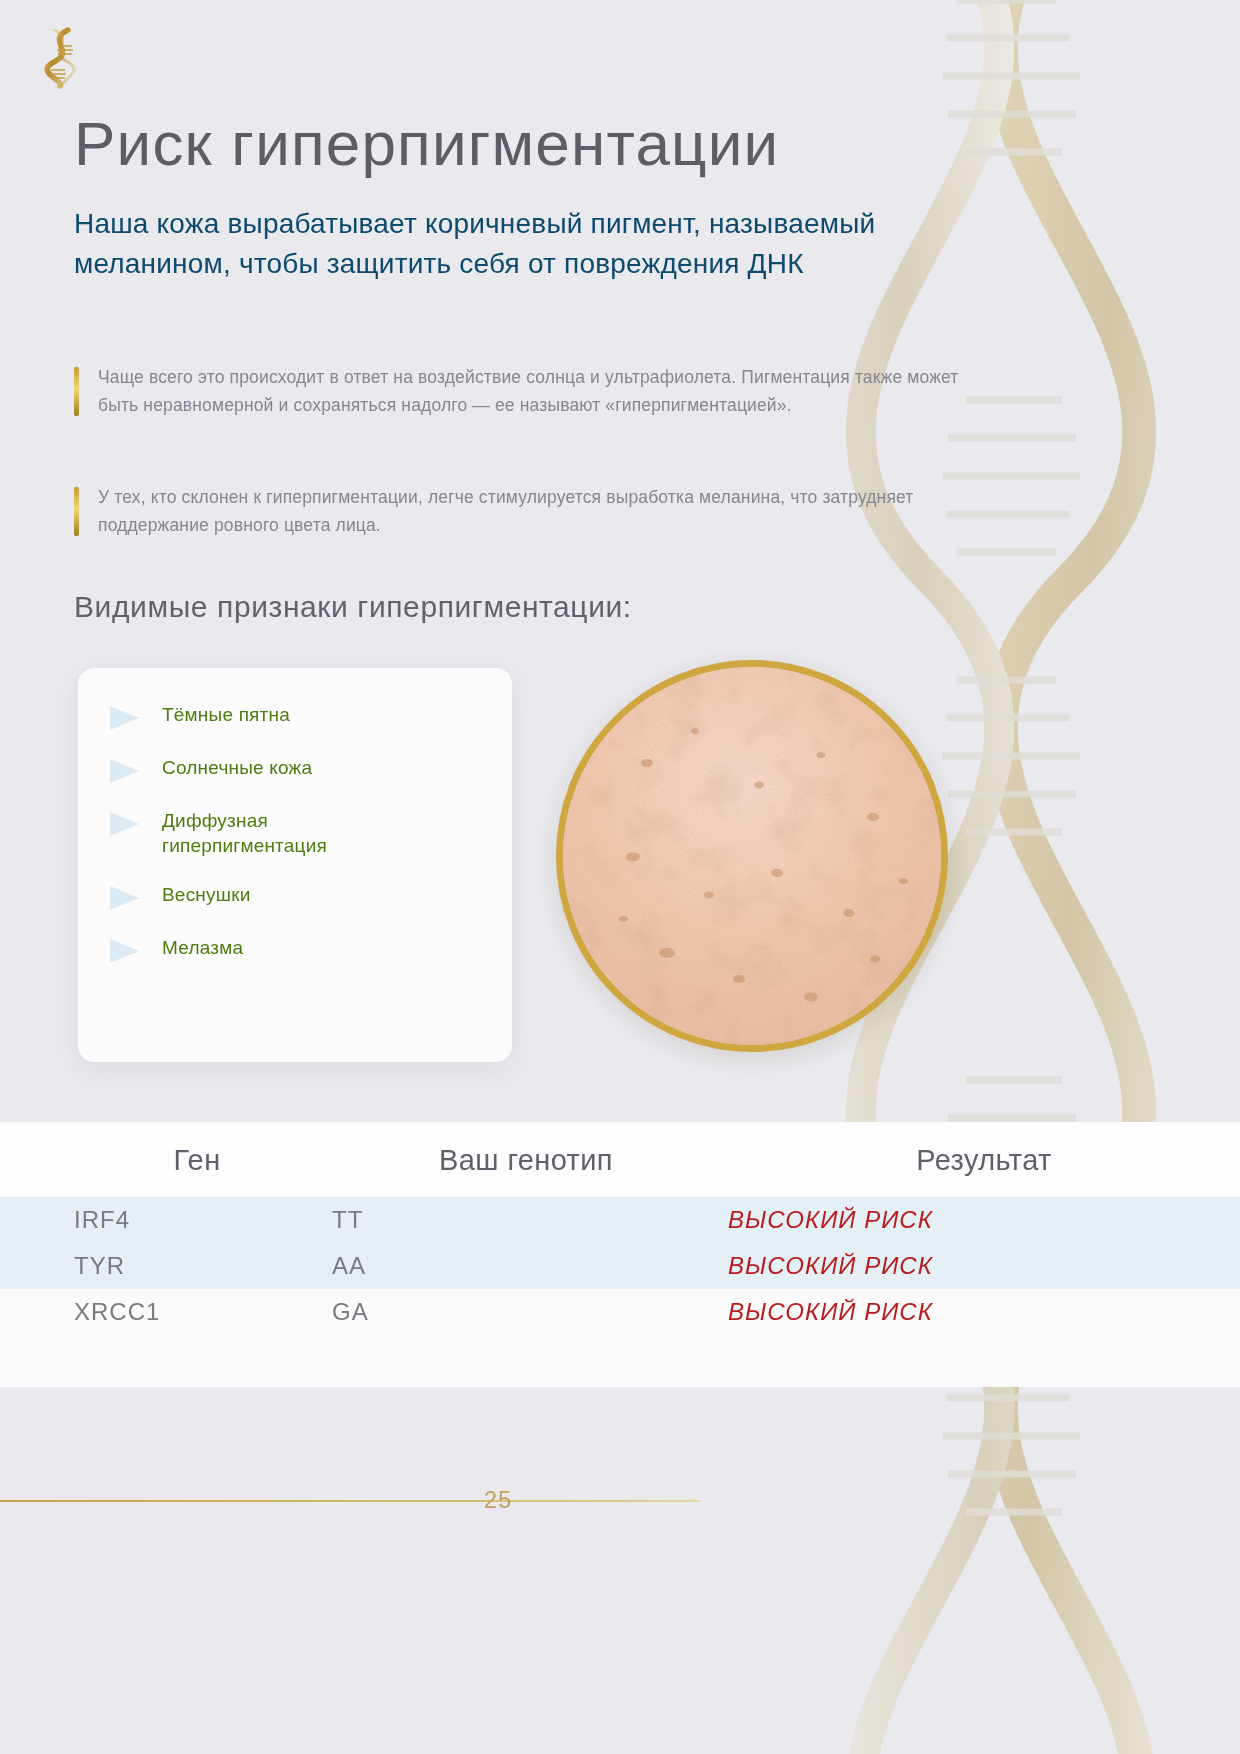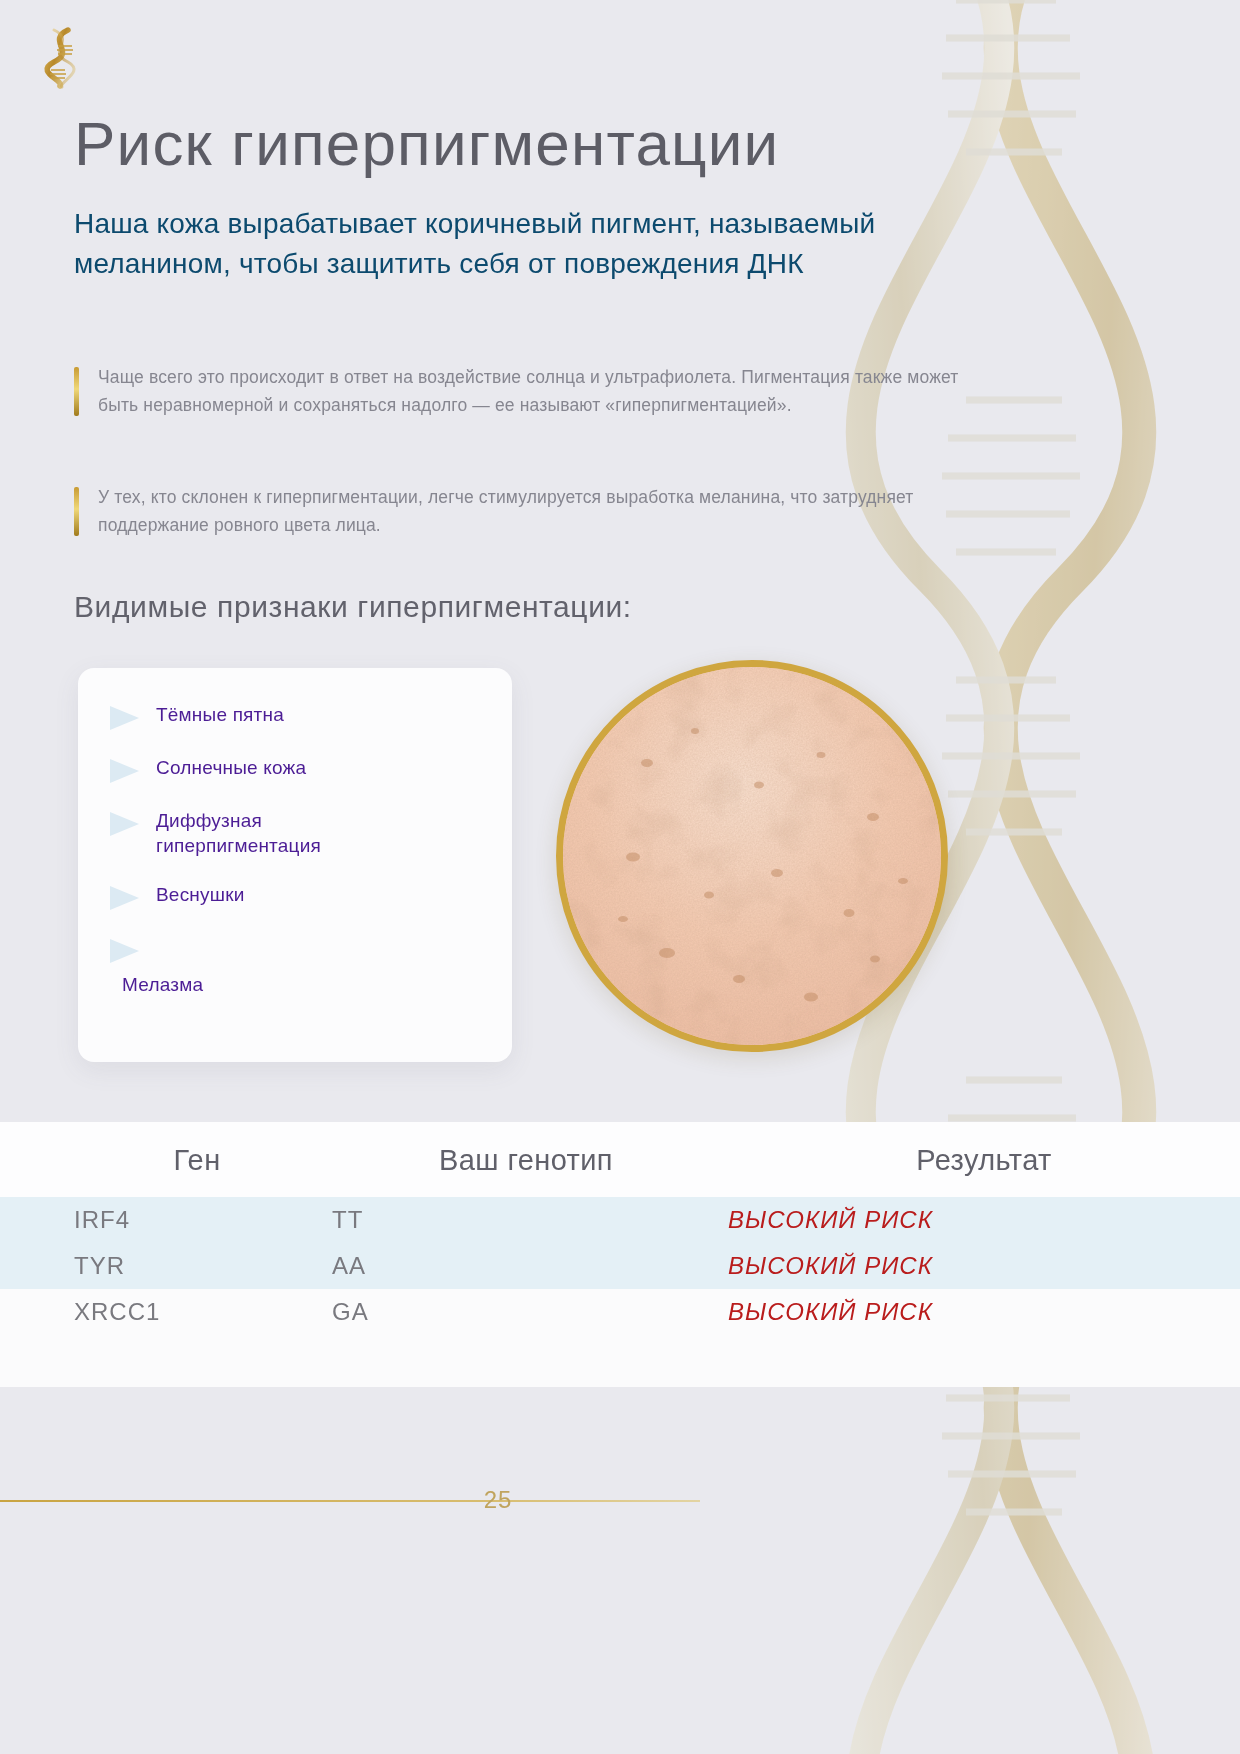--- a/index.html
+++ b/index.html
@@ -54,26 +54,26 @@
   }
 
   
   #signs-card {
     position:absolute; left:78px; top:668px; width:434px; height:394px;
     background:#fcfcfd; border-radius:16px;
     box-shadow:0 8px 26px rgba(90,90,110,.09);
     padding:34px 0 0 0;
   }
   .sign-row { display:flex; align-items:flex-start; padding:0 30px 0 30px; margin-bottom:24px; }
-  .sign-row:last-child { margin-bottom:0;flex-direction:column; }
+  .sign-row:last-child { margin-bottom:0; }
   .tri { flex:0 0 34px; height:26px; margin-top:3px; }
   .tri svg { display:block; }
   .sign-label {
     font-size:19px; font-weight:300; line-height:1.32;
-    color:#4c1d95; letter-spacing:.2px; margin-left:14px;
+    color:#4d7c0f; letter-spacing:.2px; margin-left:20px;
   }
 
   
   #skin-circle {
     position:absolute; left:556px; top:660px; width:392px; height:392px;
     border-radius:50%; border:7px solid #cfa63f;
     overflow:hidden; box-shadow:0 6px 22px rgba(100,80,30,.14);
     background:#f0c3a8;
   }
   #skin-circle .skinbase { position:absolute; inset:0; }

